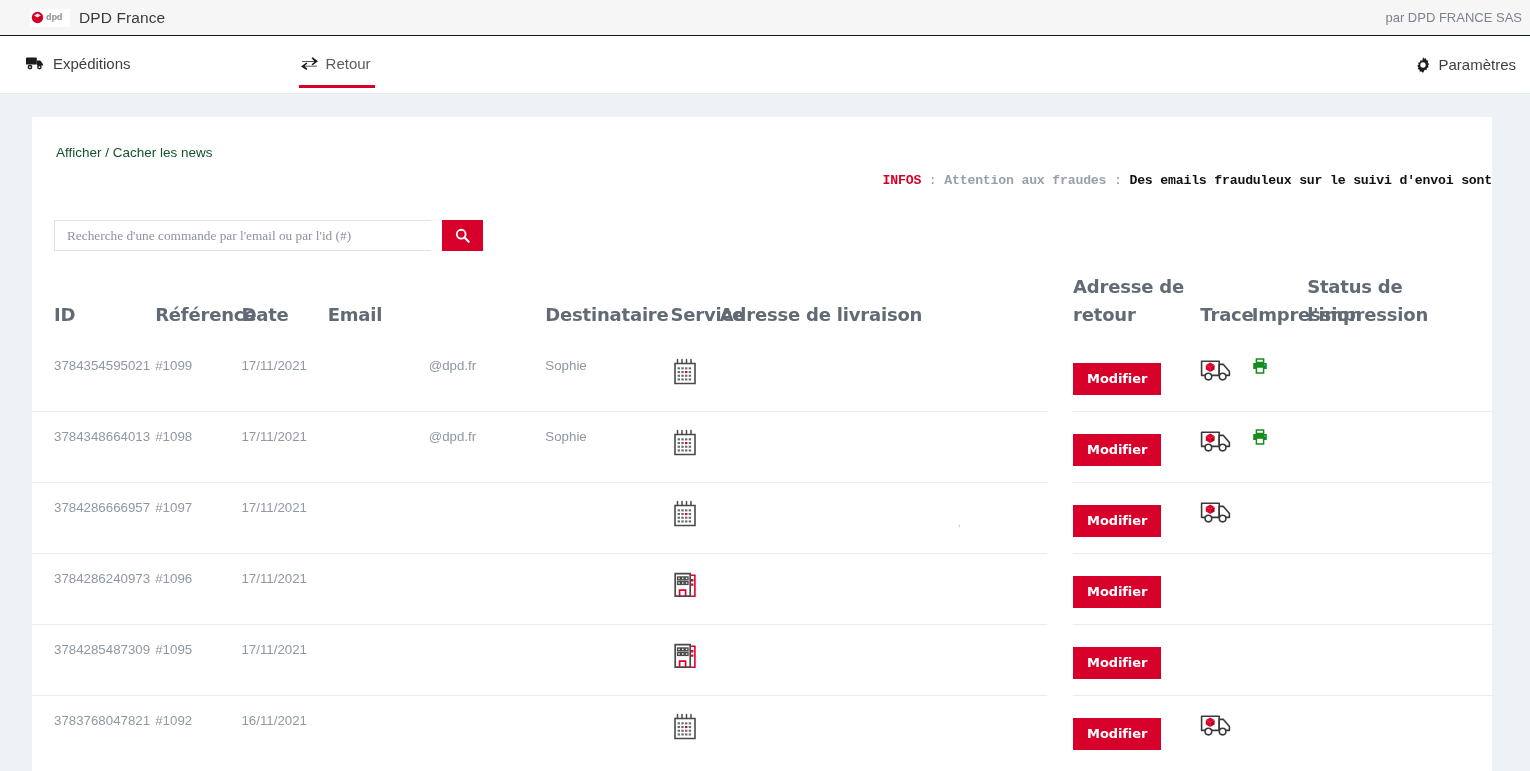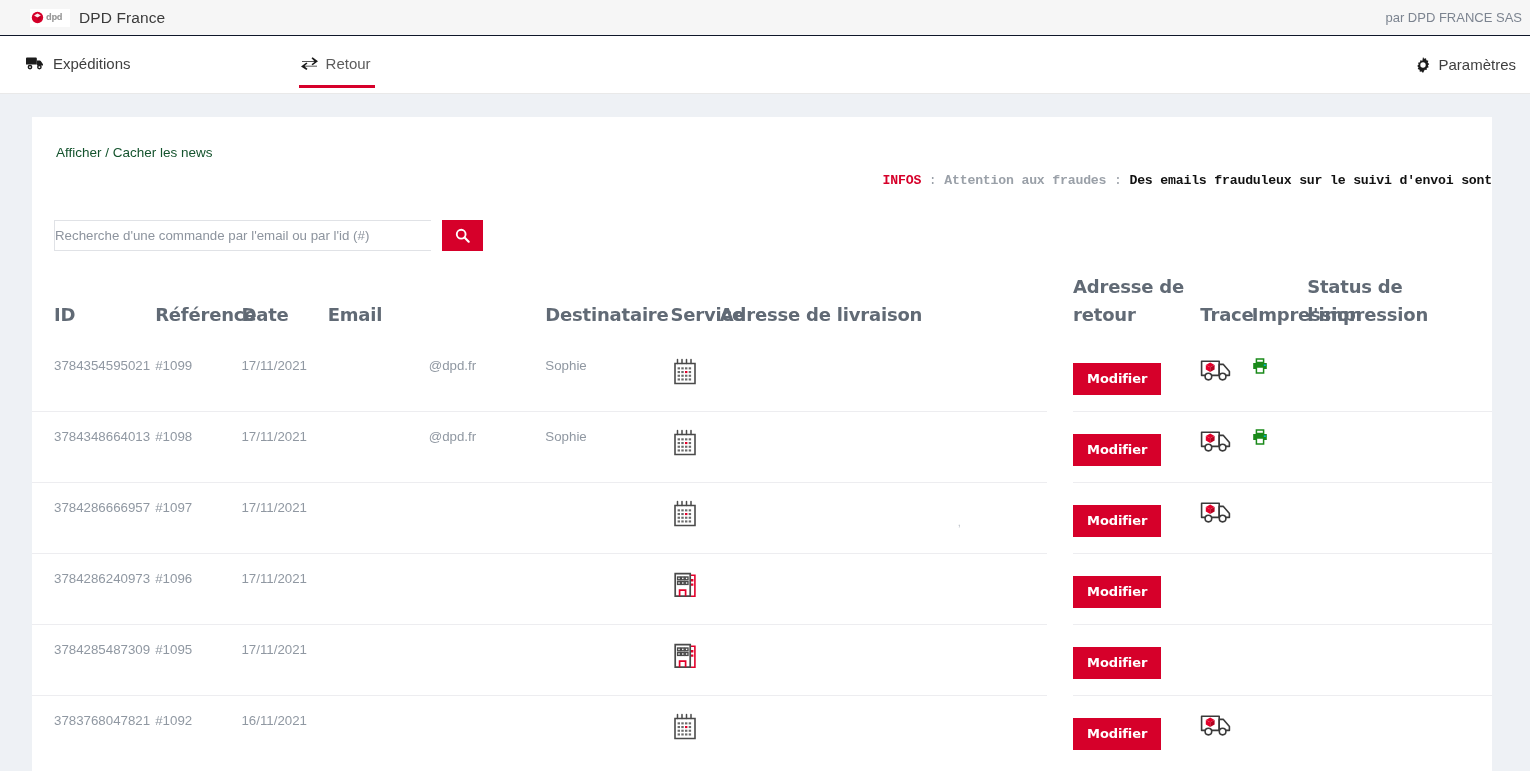--- a/index.html
+++ b/index.html
@@ -138,26 +138,26 @@
   .search-row {
     display: flex;
     margin: 32px 0 0 22px;
     height: 31px;
   }
   .search-input {
     width: 377px;
     height: 31px;
     border: 1px solid #e0e2e6;
     border-right: none;
-    padding: 0 0;
+    padding: 0 12px;
     font-size: 13.3px;
     color: #444;
     outline: none;
     background: #fff;
-    font-family: Liberation Sans, sans-serif;
+    font-family: Liberation Serif, serif;
   }
   .search-input::placeholder { color: #8d949e; }
   .search-btn {
     width: 41px;
     height: 31px;
     background: #d6002a;
     border: 1px solid #d6002a;
     margin-left: 11px;
     display: flex;
     align-items: center;

